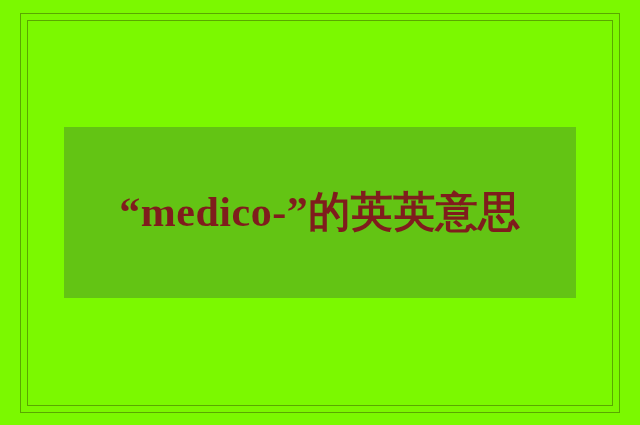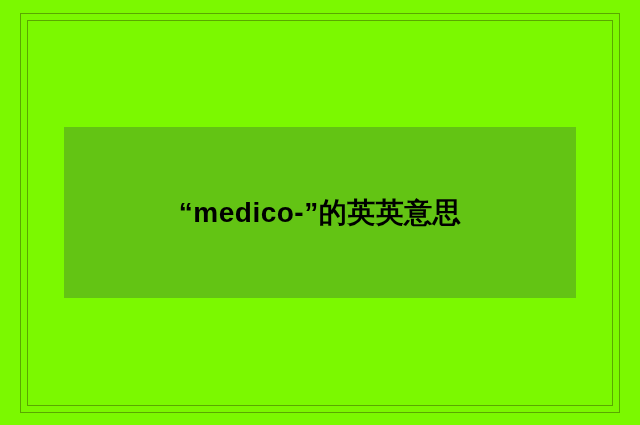--- a/index.html
+++ b/index.html
@@ -49,28 +49,29 @@
     top: 127px;
     width: 512px;
     height: 171px;
     background: #63c414;
     display: flex;
     align-items: center;
     justify-content: center;
     box-sizing: border-box;
   }
   #title-text {
-    color: #000000;
-    font-size: 28px;
+    color: #7f1d1d;
+    font-size: 42px;
     font-weight: bold;
     line-height: 1.75;
     text-align: center;
     letter-spacing: 0.5px;
     padding: 0 28px;
     word-break: break-word;
+    font-family: Liberation Serif, serif;
   }
 </style>
 </head>
 <body>
 
 <div id="card">
   <div id="frame-outer"></div>
   <div id="frame-inner"></div>
   <div id="text-plate">
     <div id="title-text">“medico-”的英英意思</div>

